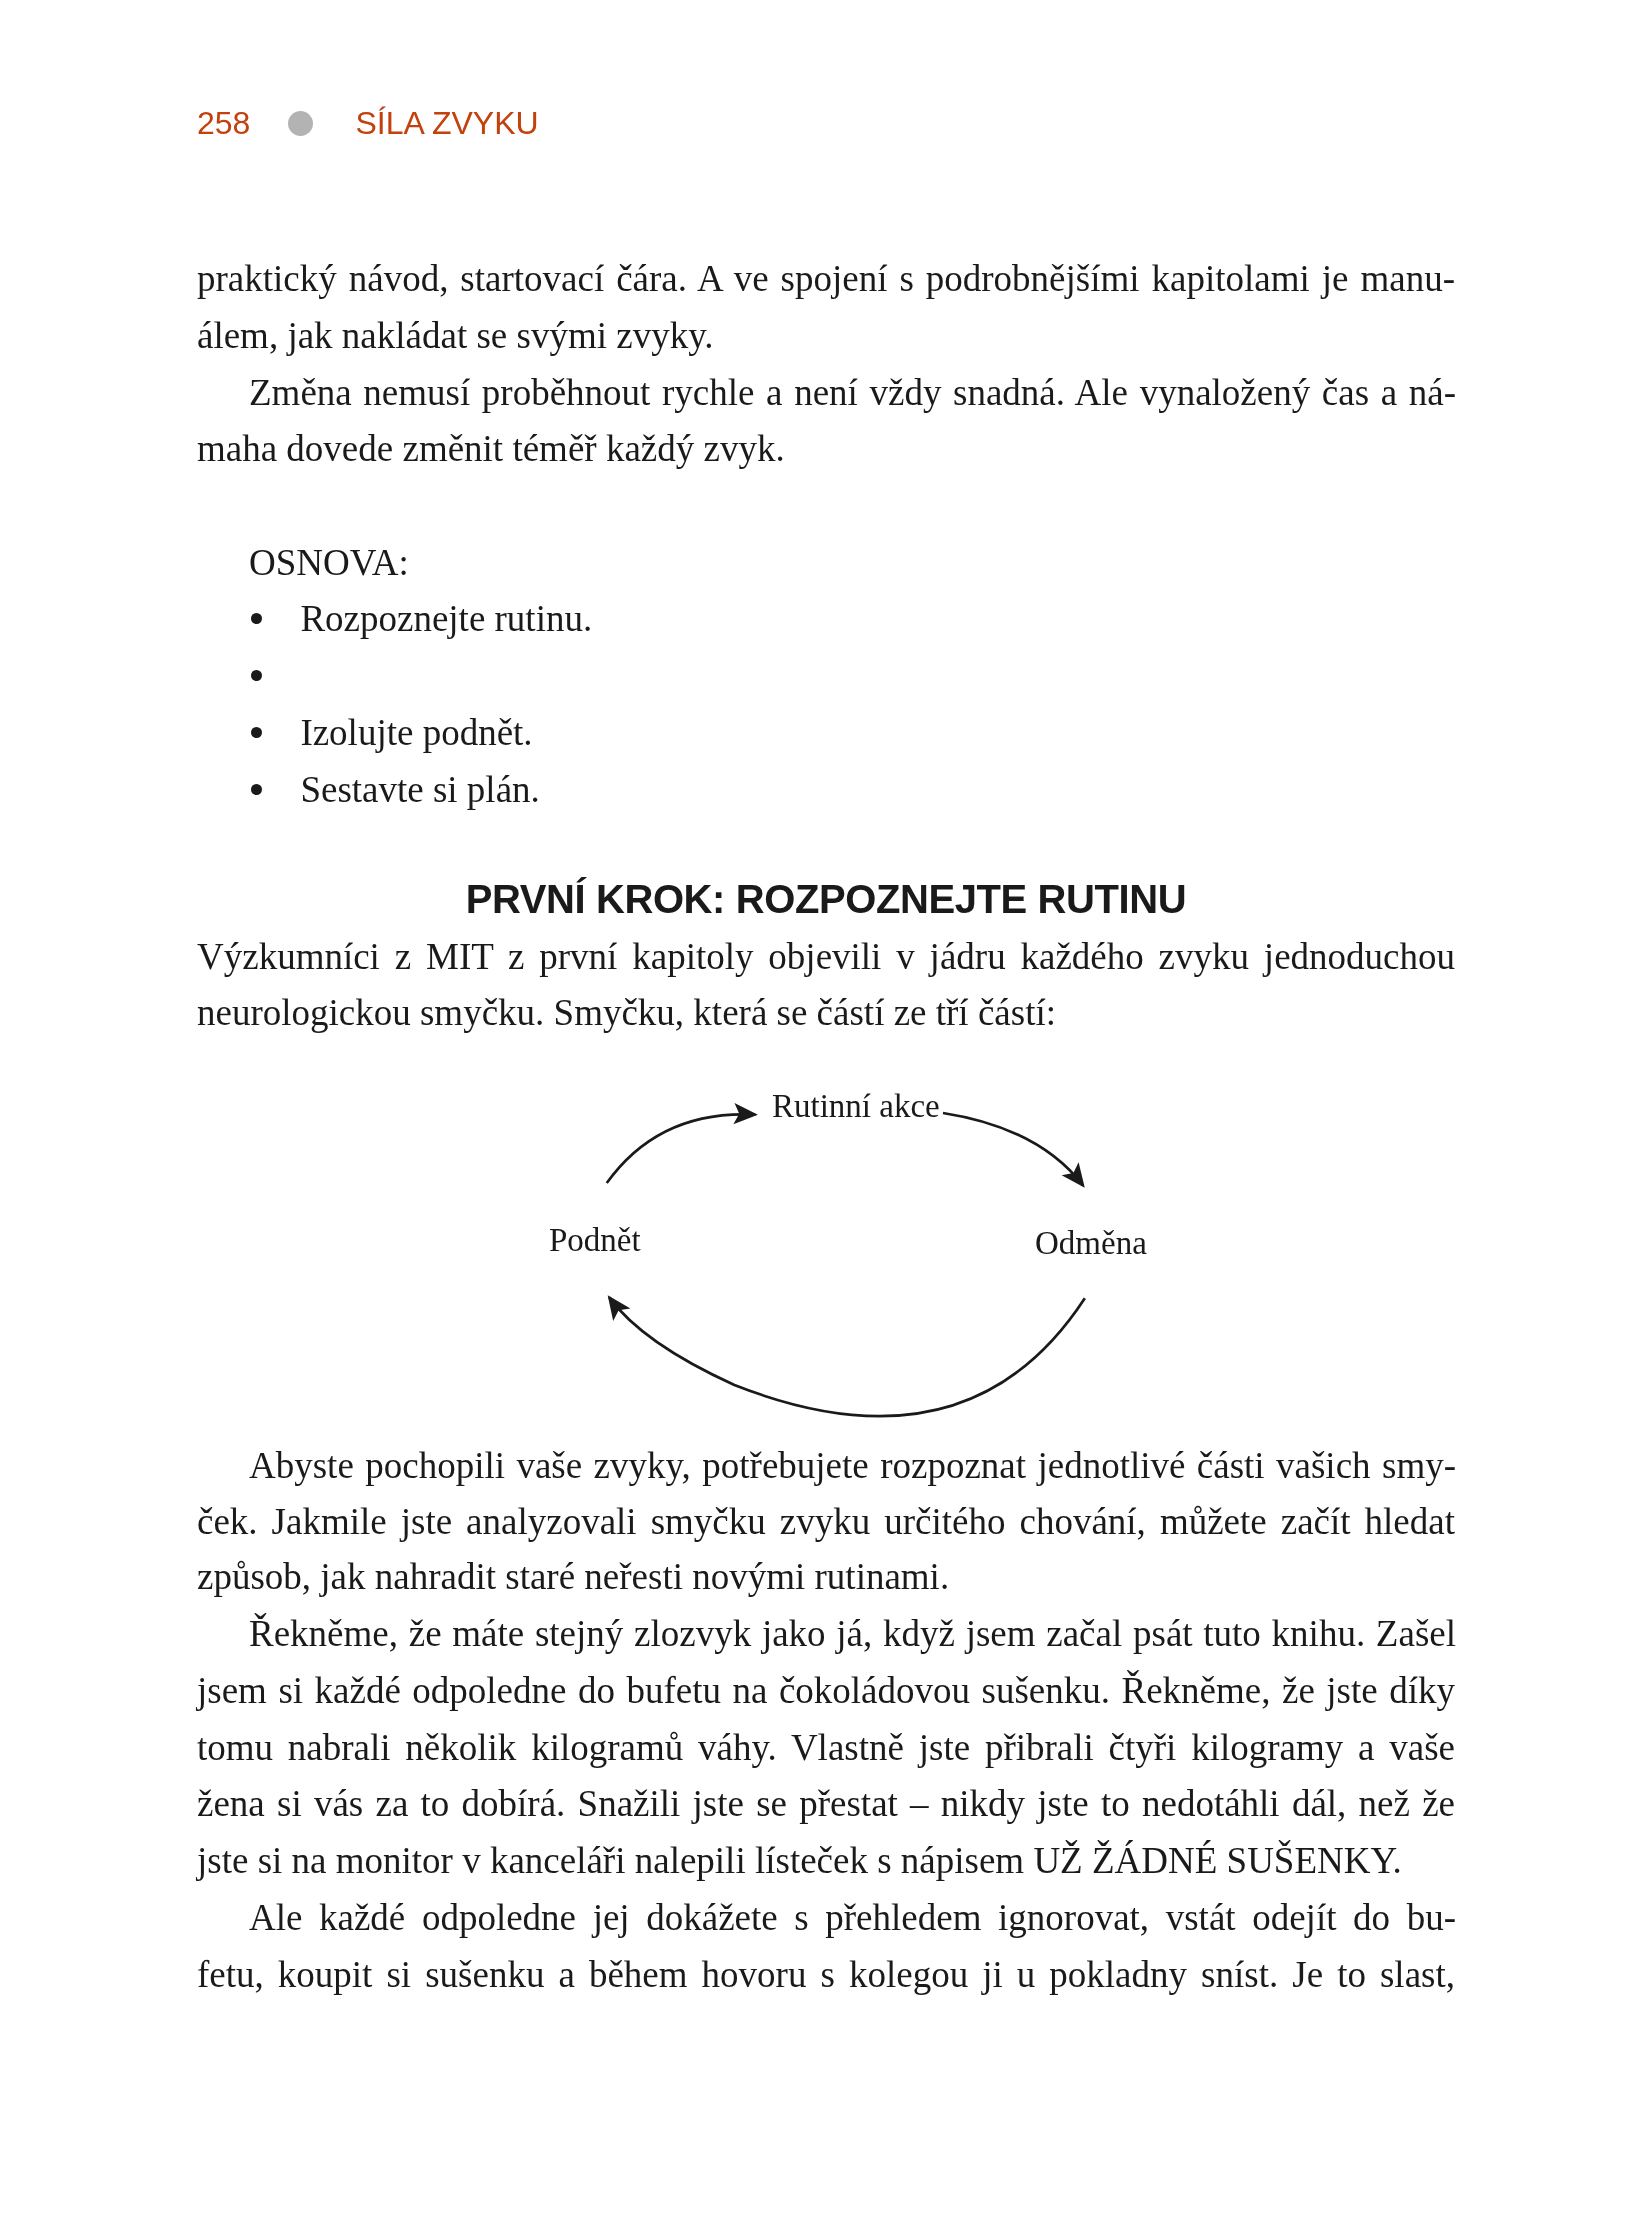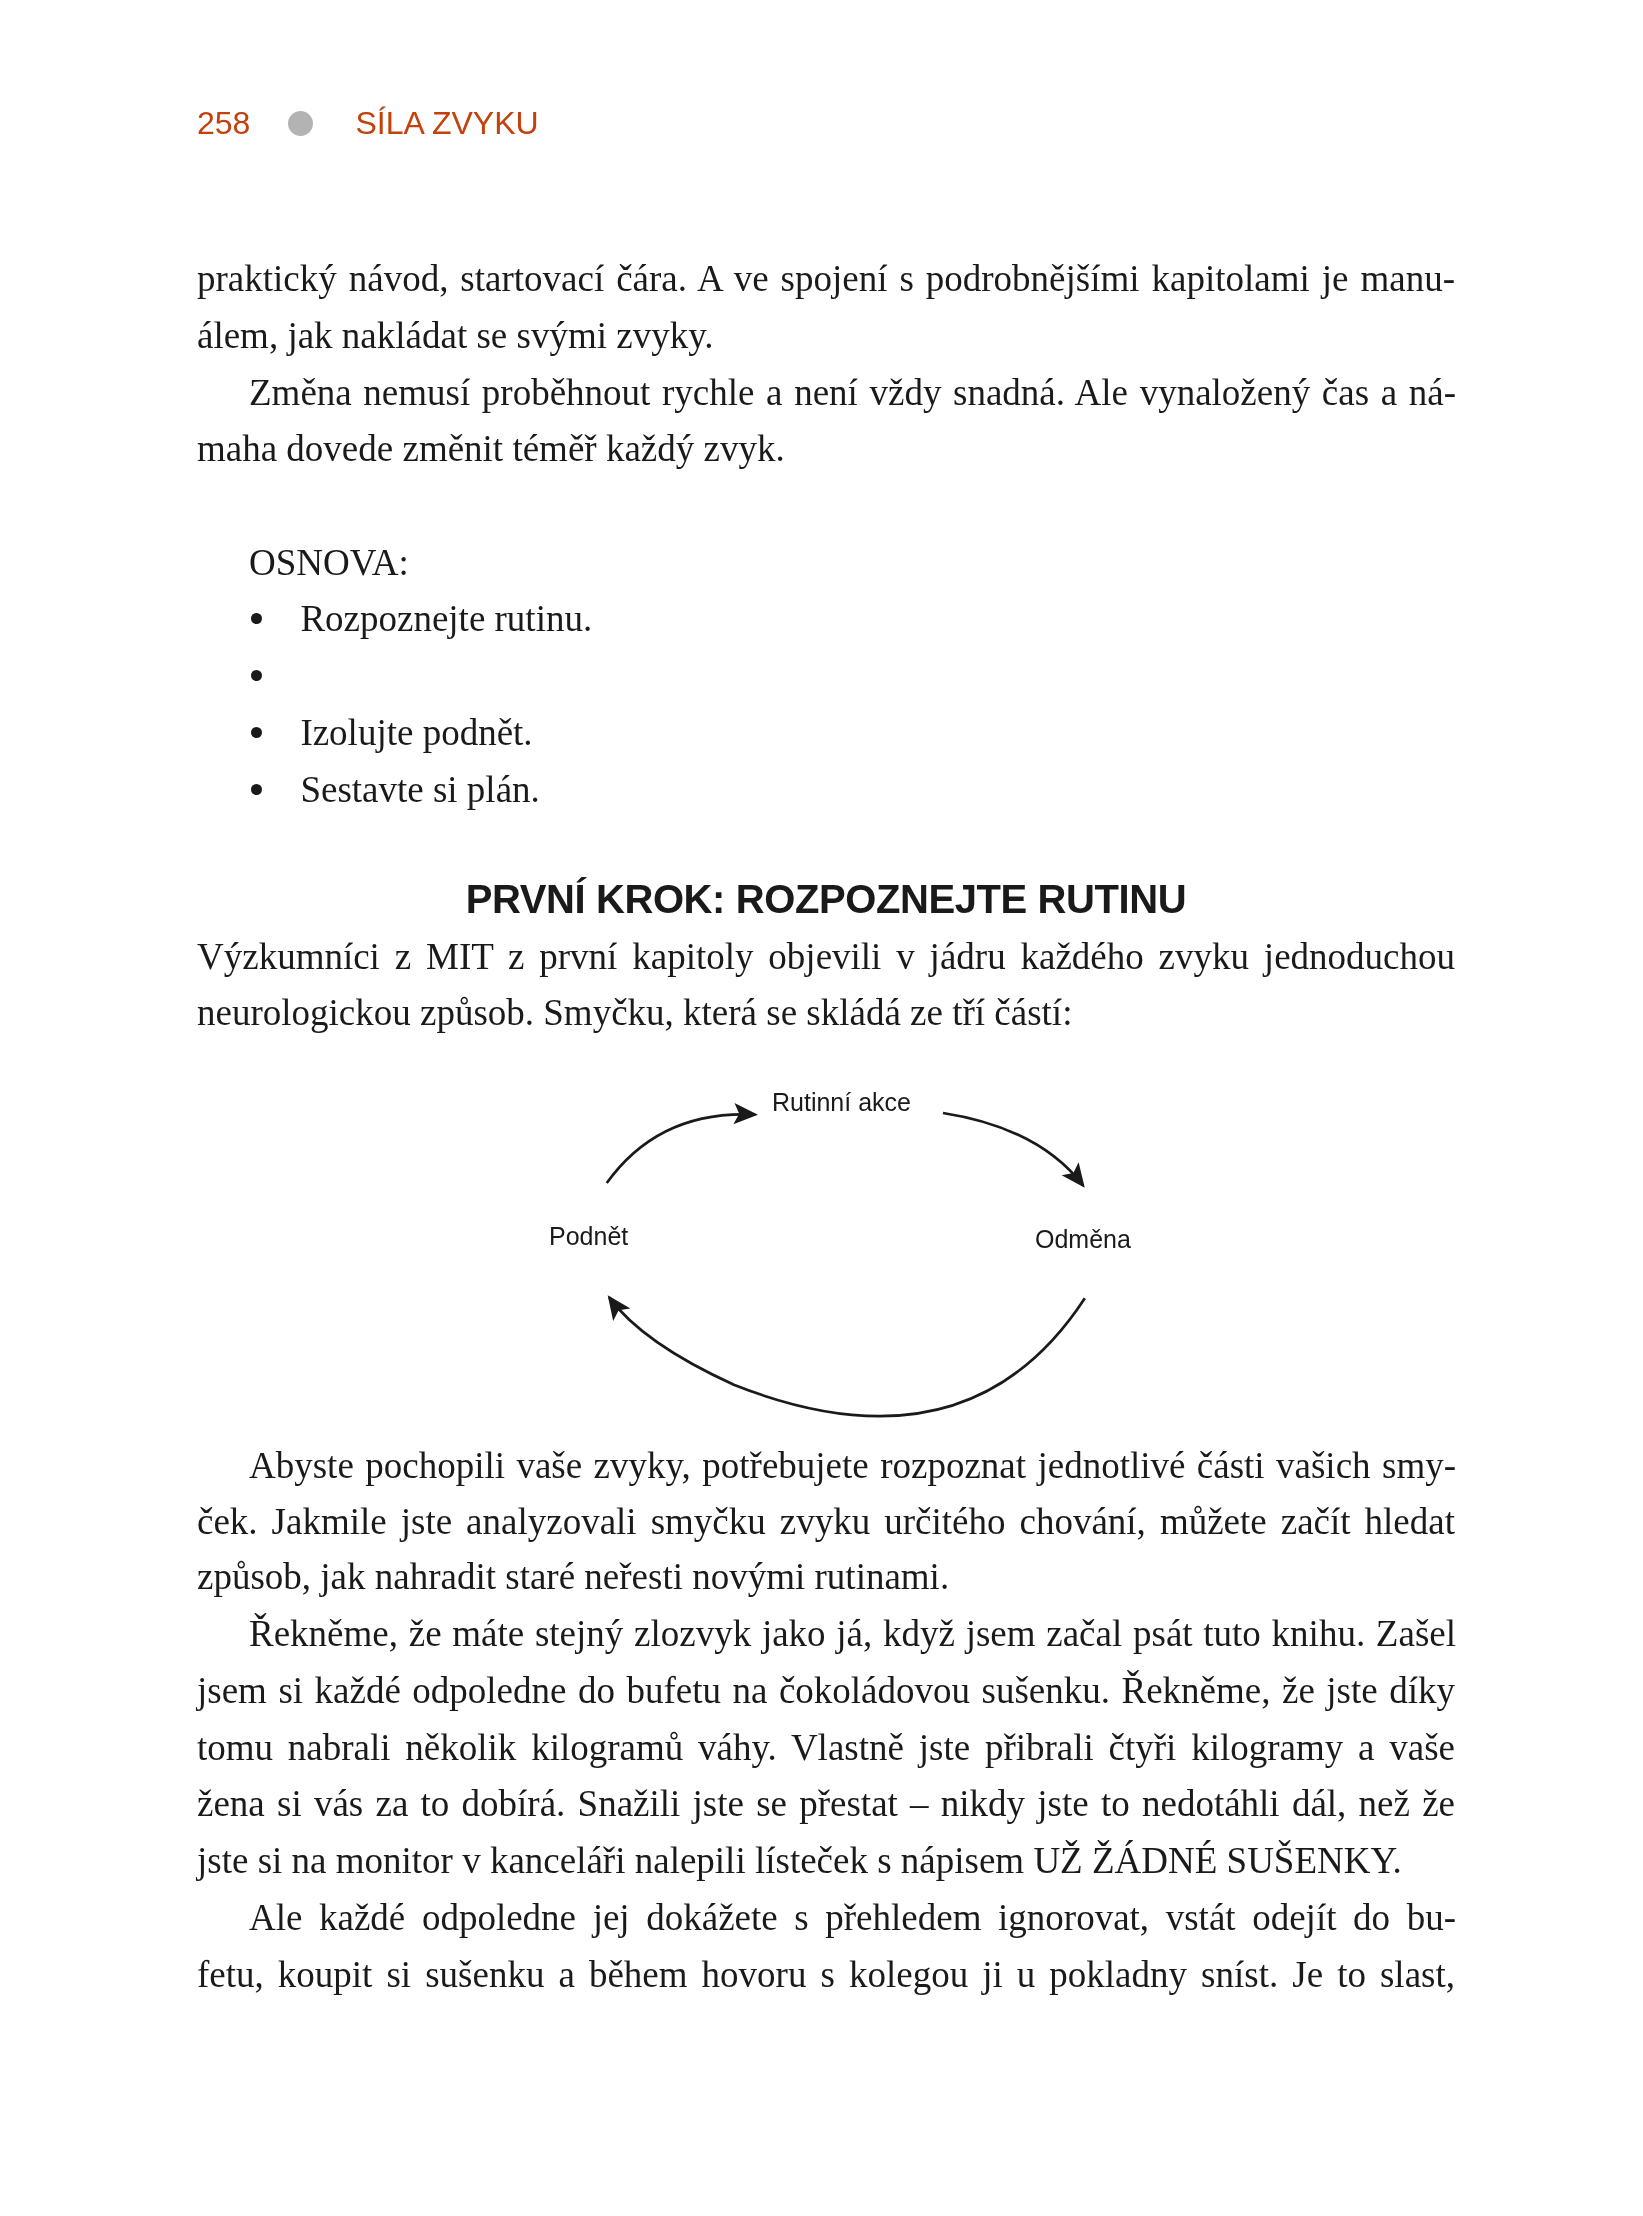--- a/index.html
+++ b/index.html
@@ -11,21 +11,21 @@
   .page-body { position: absolute; left: 197px; width: 1258px; top: 0; font-family: "Liberation Serif", serif; font-size: 37px; }
   .line { position: absolute; left: 0; width: 1258px; white-space: nowrap; line-height: 43px; height: 43px; font-family: Liberation Serif, serif; }
   .line.justify { text-align: justify; text-align-last: justify; }
   .line.indent { padding-left: 52px; width: 1207px; }
   .osnova { position: absolute; left: 52px; }
   .bullet-row { position: absolute; left: 52px; display: flex; align-items: center; line-height: 43px; height: 43px; }
   .bullet-row .bdot { width: 11.7px; height: 11.7px; border-radius: 50%; background: #1a1a1a; margin-right: 38px; margin-left: 1.7px; }
   .section-heading { position: absolute; left: 0; width: 1258px; text-align: center; font-family: "Liberation Sans", sans-serif;
     font-weight: bold; font-size: 40px; line-height: 43px; height: 43px; letter-spacing: -0.4px; }
   .diagram { position: absolute; left: 0; top: 0; width: 1644px; height: 2216px; pointer-events: none; }
-  .diag-label { position: absolute; font-family: Liberation Sans, sans-serif; font-size: 25px; white-space: nowrap; }
+  .diag-label { position: absolute; font-family: Liberation Serif, serif; font-size: 33px; white-space: nowrap; }
 </style>
 </head>
 <body>
 
 <div class="header">
   <span class="pnum">258</span>
   <span class="dot"></span>
   <span>SÍLA ZVYKU</span>
 </div>
 
@@ -48,21 +48,21 @@
     <span class="bdot"></span>
     <span>Izolujte podnět.</span>
   </div>
   <div class="bullet-row" style="top:768px">
     <span class="bdot"></span>
     <span>Sestavte si plán.</span>
   </div>
 
   <div class="section-heading" style="top:878px">PRVNÍ KROK: ROZPOZNEJTE RUTINU</div>
   <div class="line justify" style="top:935px">Výzkumníci z MIT z první kapitoly objevili v jádru každého zvyku jednoduchou</div>
-  <div class="line" style="top:991px">neurologickou způsob. Smyčku, která se skládá ze tří částí:</div>
+  <div class="line" style="top:991px">neurologickou smyčku. Smyčku, která se částí ze tří částí:</div>
 
   <div class="line justify indent" style="top:1444px">Abyste pochopili vaše zvyky, potřebujete rozpoznat jednotlivé části vašich smy-</div>
   <div class="line justify" style="top:1500px">ček. Jakmile jste analyzovali smyčku zvyku určitého chování, můžete začít hledat</div>
   <div class="line" style="top:1555px">způsob, jak nahradit staré neřesti novými rutinami.</div>
 
   <div class="line justify indent" style="top:1612px">Řekněme, že máte stejný zlozvyk jako já, když jsem začal psát tuto knihu. Zašel</div>
   <div class="line justify" style="top:1669px">jsem si každé odpoledne do bufetu na čokoládovou sušenku. Řekněme, že jste díky</div>
   <div class="line justify" style="top:1726px">tomu nabrali několik kilogramů váhy. Vlastně jste přibrali čtyři kilogramy a vaše</div>
   <div class="line justify" style="top:1782px">žena si vás za to dobírá. Snažili jste se přestat – nikdy jste to nedotáhli dál, než že</div>
   <div class="line" style="top:1839px">jste si na monitor v kanceláři nalepili lísteček s nápisem UŽ ŽÁDNÉ SUŠENKY.</div>

